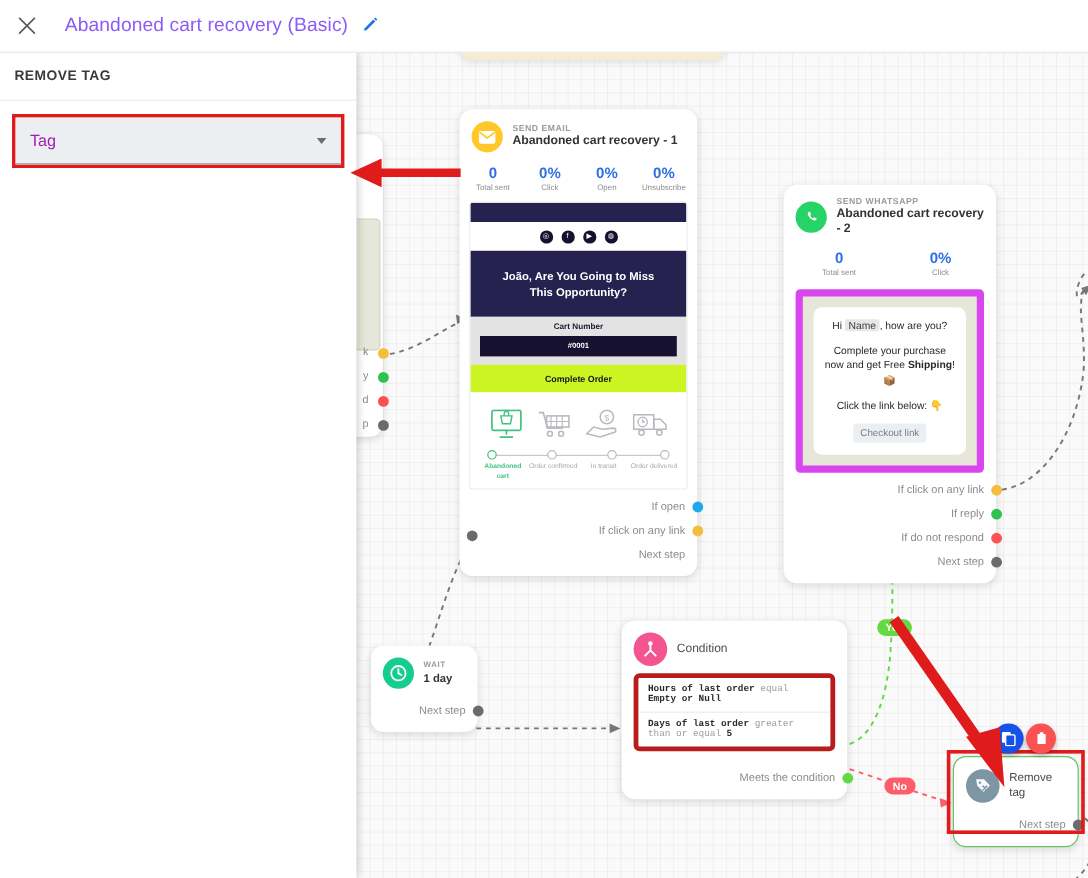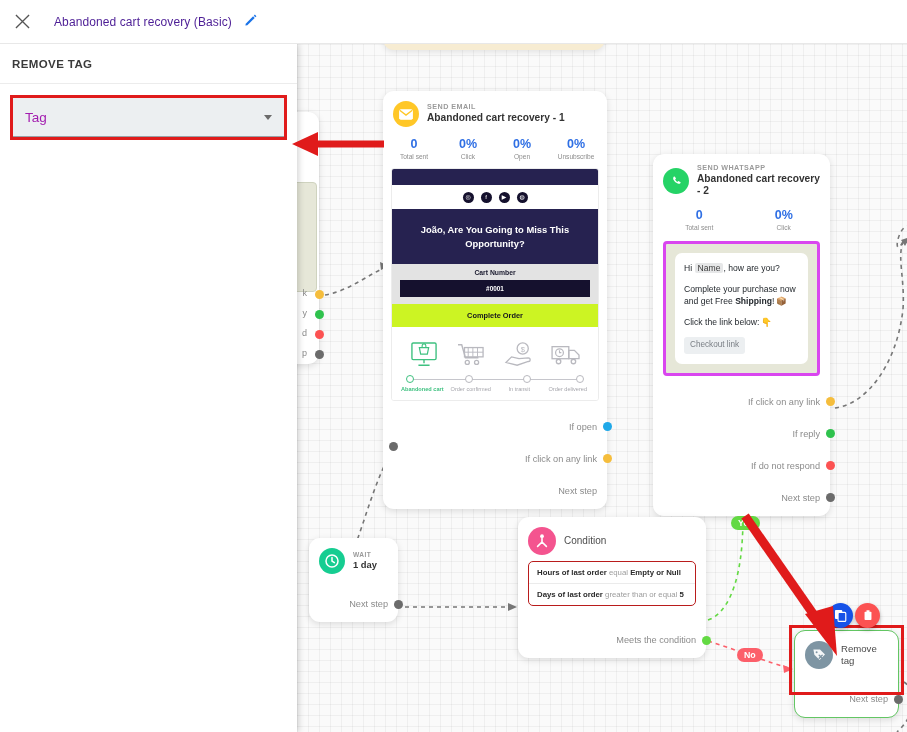--- a/index.html
+++ b/index.html
@@ -12,21 +12,21 @@
   }
 
   
   #topbar{
     position:absolute; left:0; top:0; width:907px; height:44px;
     background:#ffffff; border-bottom:1px solid #e8e8e8;
     display:flex; align-items:center; z-index:40;
   }
   #close-x{ width:44px; height:44px; display:flex; align-items:center; justify-content:center;
     color:#4a4a4a; font-size:17px; cursor:pointer; }
-  #topbar .title{ font-size:12px; color:#4c1d95; letter-spacing:.1px; margin-left:10px; }
+  #topbar .title{ font-size:16px; color:#8b5cf6; letter-spacing:.1px; margin-left:10px; }
   #edit-pencil{ margin-left:12px; font-size:13px; color:#1a73e8; cursor:pointer;
     display:inline-block; transform:rotate(0deg); }
 
   
   #canvas{
     position:absolute; left:297px; top:44px; width:610px; height:688px;
     background:#fafafa;
     background-image:
       linear-gradient(to right, rgba(0,0,0,.045) 1px, transparent 1px),
       linear-gradient(to bottom, rgba(0,0,0,.045) 1px, transparent 1px);
@@ -73,26 +73,26 @@
   .node-name{ font-size:10.2px; color:#333; font-weight:bold; }
 
   .stats{ display:flex; padding:6px 4px 8px 4px; }
   .stat{ flex:1; text-align:center; }
   .stat .v{ font-size:12.5px; color:#2f6fe4; font-weight:bold; }
   .stat .l{ font-size:6.6px; color:#8d8d8d; margin-top:2px;}
 
   
   .outs{ padding:4px 0 8px 0; }
   .out{ display:flex; align-items:center; justify-content:flex-end;
-    height:20px; padding-right:10px; position:relative;margin-top:12px; }
+    height:20px; padding-right:10px; position:relative; }
   .out .lbl{ font-size:9.2px; color:#8b8b8b; }
   .out .dot{ width:9px;height:9px;border-radius:50%; position:absolute; right:-4.5px; }
 
   
-  #node-email{ left:86px; top:47px; width:224px; }
+  #node-email{ left:86px; top:47px; width:198px; }
   .mail-prev{ margin:0 8px; border-radius:3px; overflow:hidden; background:#fff;
     border:1px solid #ececec; position:relative; }
   .mp-bar{ height:16px; background:#262250; }
   .mp-social{ background:#fff; height:24px; display:flex; align-items:center;
     justify-content:center; gap:7px; }
   .mp-social span{ width:11px;height:11px;border-radius:50%; background:#15112e;
     display:inline-block; position:relative;}
   .mp-social span i{ position:absolute; color:#fff; font-style:normal;
     font-size:6px; left:0; right:0; text-align:center; top:1px; line-height:9px;}
   .mp-hero{ background:#262250; color:#fff; text-align:center;
@@ -112,37 +112,37 @@
   .mp-line .rail{ position:absolute; left:4px; right:4px; top:4px; height:1px; background:#c6c6cc;}
   .mp-line .pt{ position:absolute; top:0; width:8px;height:8px;border-radius:50%;
     background:#fff; border:1.4px solid #b9b9bf; }
   .mp-line .pt.on{ border-color:#3fc180; }
   .mp-labs{ display:flex; justify-content:space-between; padding:2px 0 0 0;}
   .mp-labs div{ width:52px; text-align:center; font-size:5.6px; color:#a6a6ac; line-height:1.35;}
   .mp-labs div.on{ color:#3fc180; font-weight:bold; }
 
   
   #node-wa{ left:356px; top:110px; width:177px; }
-  .wa-prev{ margin:2px 10px 0 10px; background:#e6e7d8; border:3px solid #d946ef;
-    border-radius:4px; padding:9px; }
+  .wa-prev{ margin:2px 10px 0 10px; background:#e6e7d8; border:6px solid #d946ef;
+    border-radius:4px; padding:9px;text-align:center; }
   .wa-bubble{ background:#fff; border-radius:7px; padding:9px 9px 10px 9px;
     font-size:8.6px; color:#24292e; line-height:1.5; }
   .wa-bubble p{ margin-bottom:8px; }
   .wa-var{ background:#e6e7e8; border-radius:2px; padding:0 3px; color:#3c3c3c;}
   .wa-link{ display:inline-block; background:#eceff1; border-radius:3px;
     padding:2px 6px; color:#7a7f85; font-size:8.2px; }
 
   
   #node-wait{ left:12px; top:494px; width:89px; }
   #node-wait .node-kind{ font-size:6.6px; }
   #node-wait .node-name{ font-size:9.4px; }
 
   
   #node-cond{ left:221px; top:473px; width:188px; }
-  .cond-box{ margin:2px 10px 0 10px; border:1px solid #b91c1c; border-radius:5px; overflow:hidden;}
+  .cond-box{ margin:2px 10px 0 10px; border:4px solid #b91c1c; border-radius:5px; overflow:hidden;font-family:Liberation Mono, monospace;}
   .cond-row{ padding:6px 8px; font-size:7.8px; color:#2b2b2b; }
   .cond-row + .cond-row{ border-top:1px solid #ebebeb; }
   .cond-row b{ font-weight:bold; }
   .cond-row em{ font-style:normal; color:#9c9c9c; }
 
   
   #node-rtag{ left:497px; top:586px; width:105px; border:1.5px solid #63c663; }
   #rtag-hl{ position:absolute; left:492px; top:581px; width:115px; height:70px;
     border:3px solid #e01b1b; z-index:22; pointer-events:none; }
   #node-rtag .node-name{ font-size:9.6px; font-weight:normal; color:#4a4a4a; }

